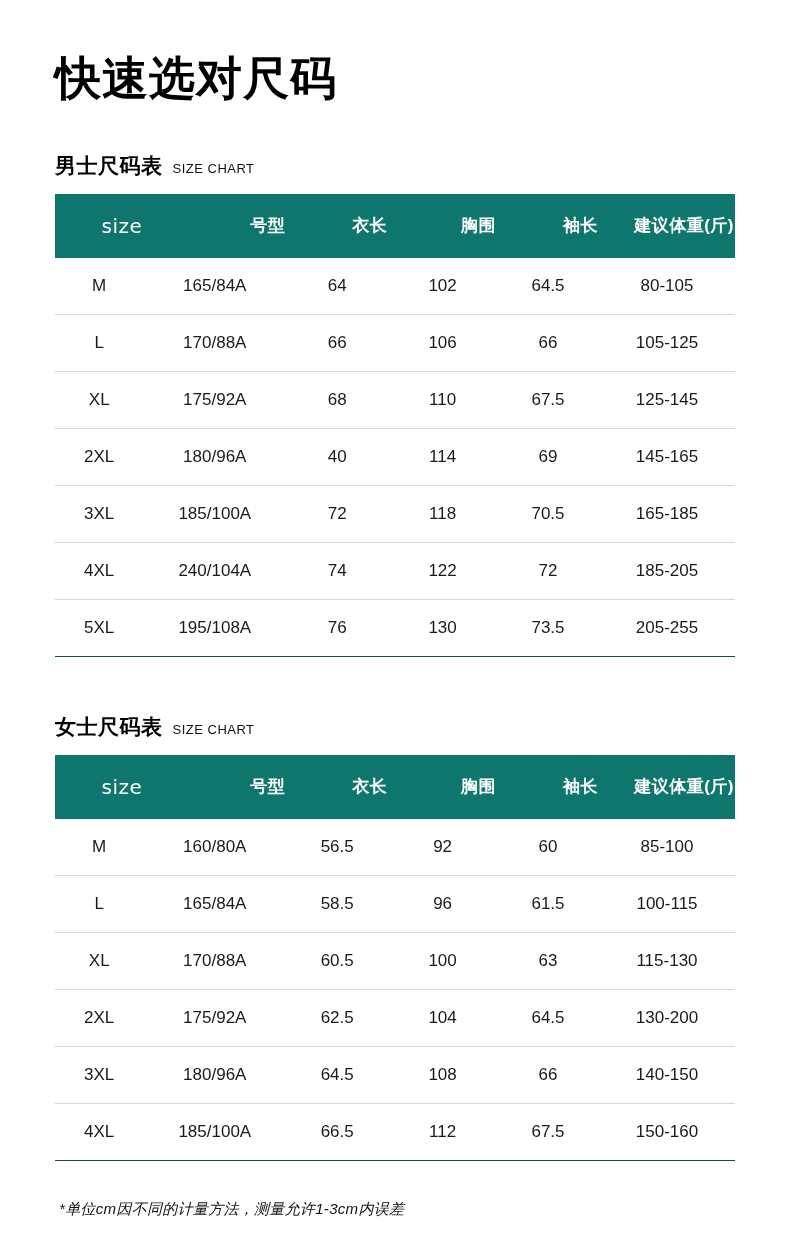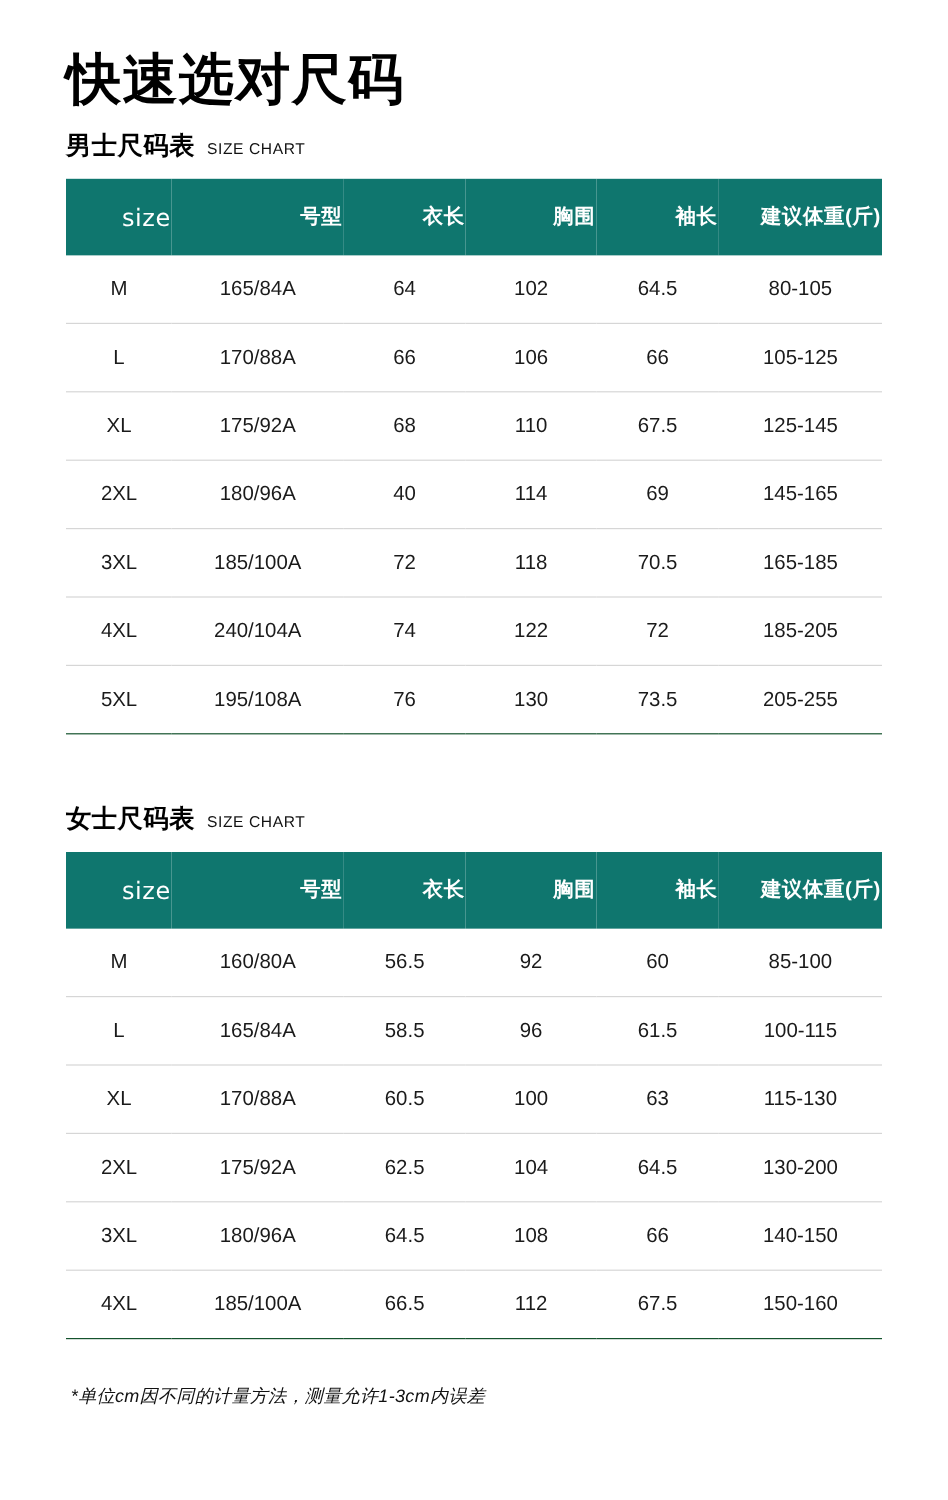--- a/index.html
+++ b/index.html
@@ -12,32 +12,32 @@
     background: #ffffff;
     font-family: "Liberation Sans", sans-serif;
     color: #111111;
     overflow: hidden;
   }
   .page {
     position: relative;
     width: 790px;
     height: 1044px;
     box-sizing: border-box;
-    padding: 4px 55px;
+    padding: 16px 55px;
   }
   .main-title {
     font-size: 46px;
     font-weight: bold;
     letter-spacing: 1px;
     color: #000000;
     padding-top: 36px;
     line-height: 1.15;
   }
   .section {
-    margin-top: 14px;
+    margin-top: 47px;
   }
   .section.second {
     margin-top: 56px;
   }
   .section-heading {
     display: flex;
     align-items: baseline;
     gap: 10px;
     margin-bottom: 14px;
   }

